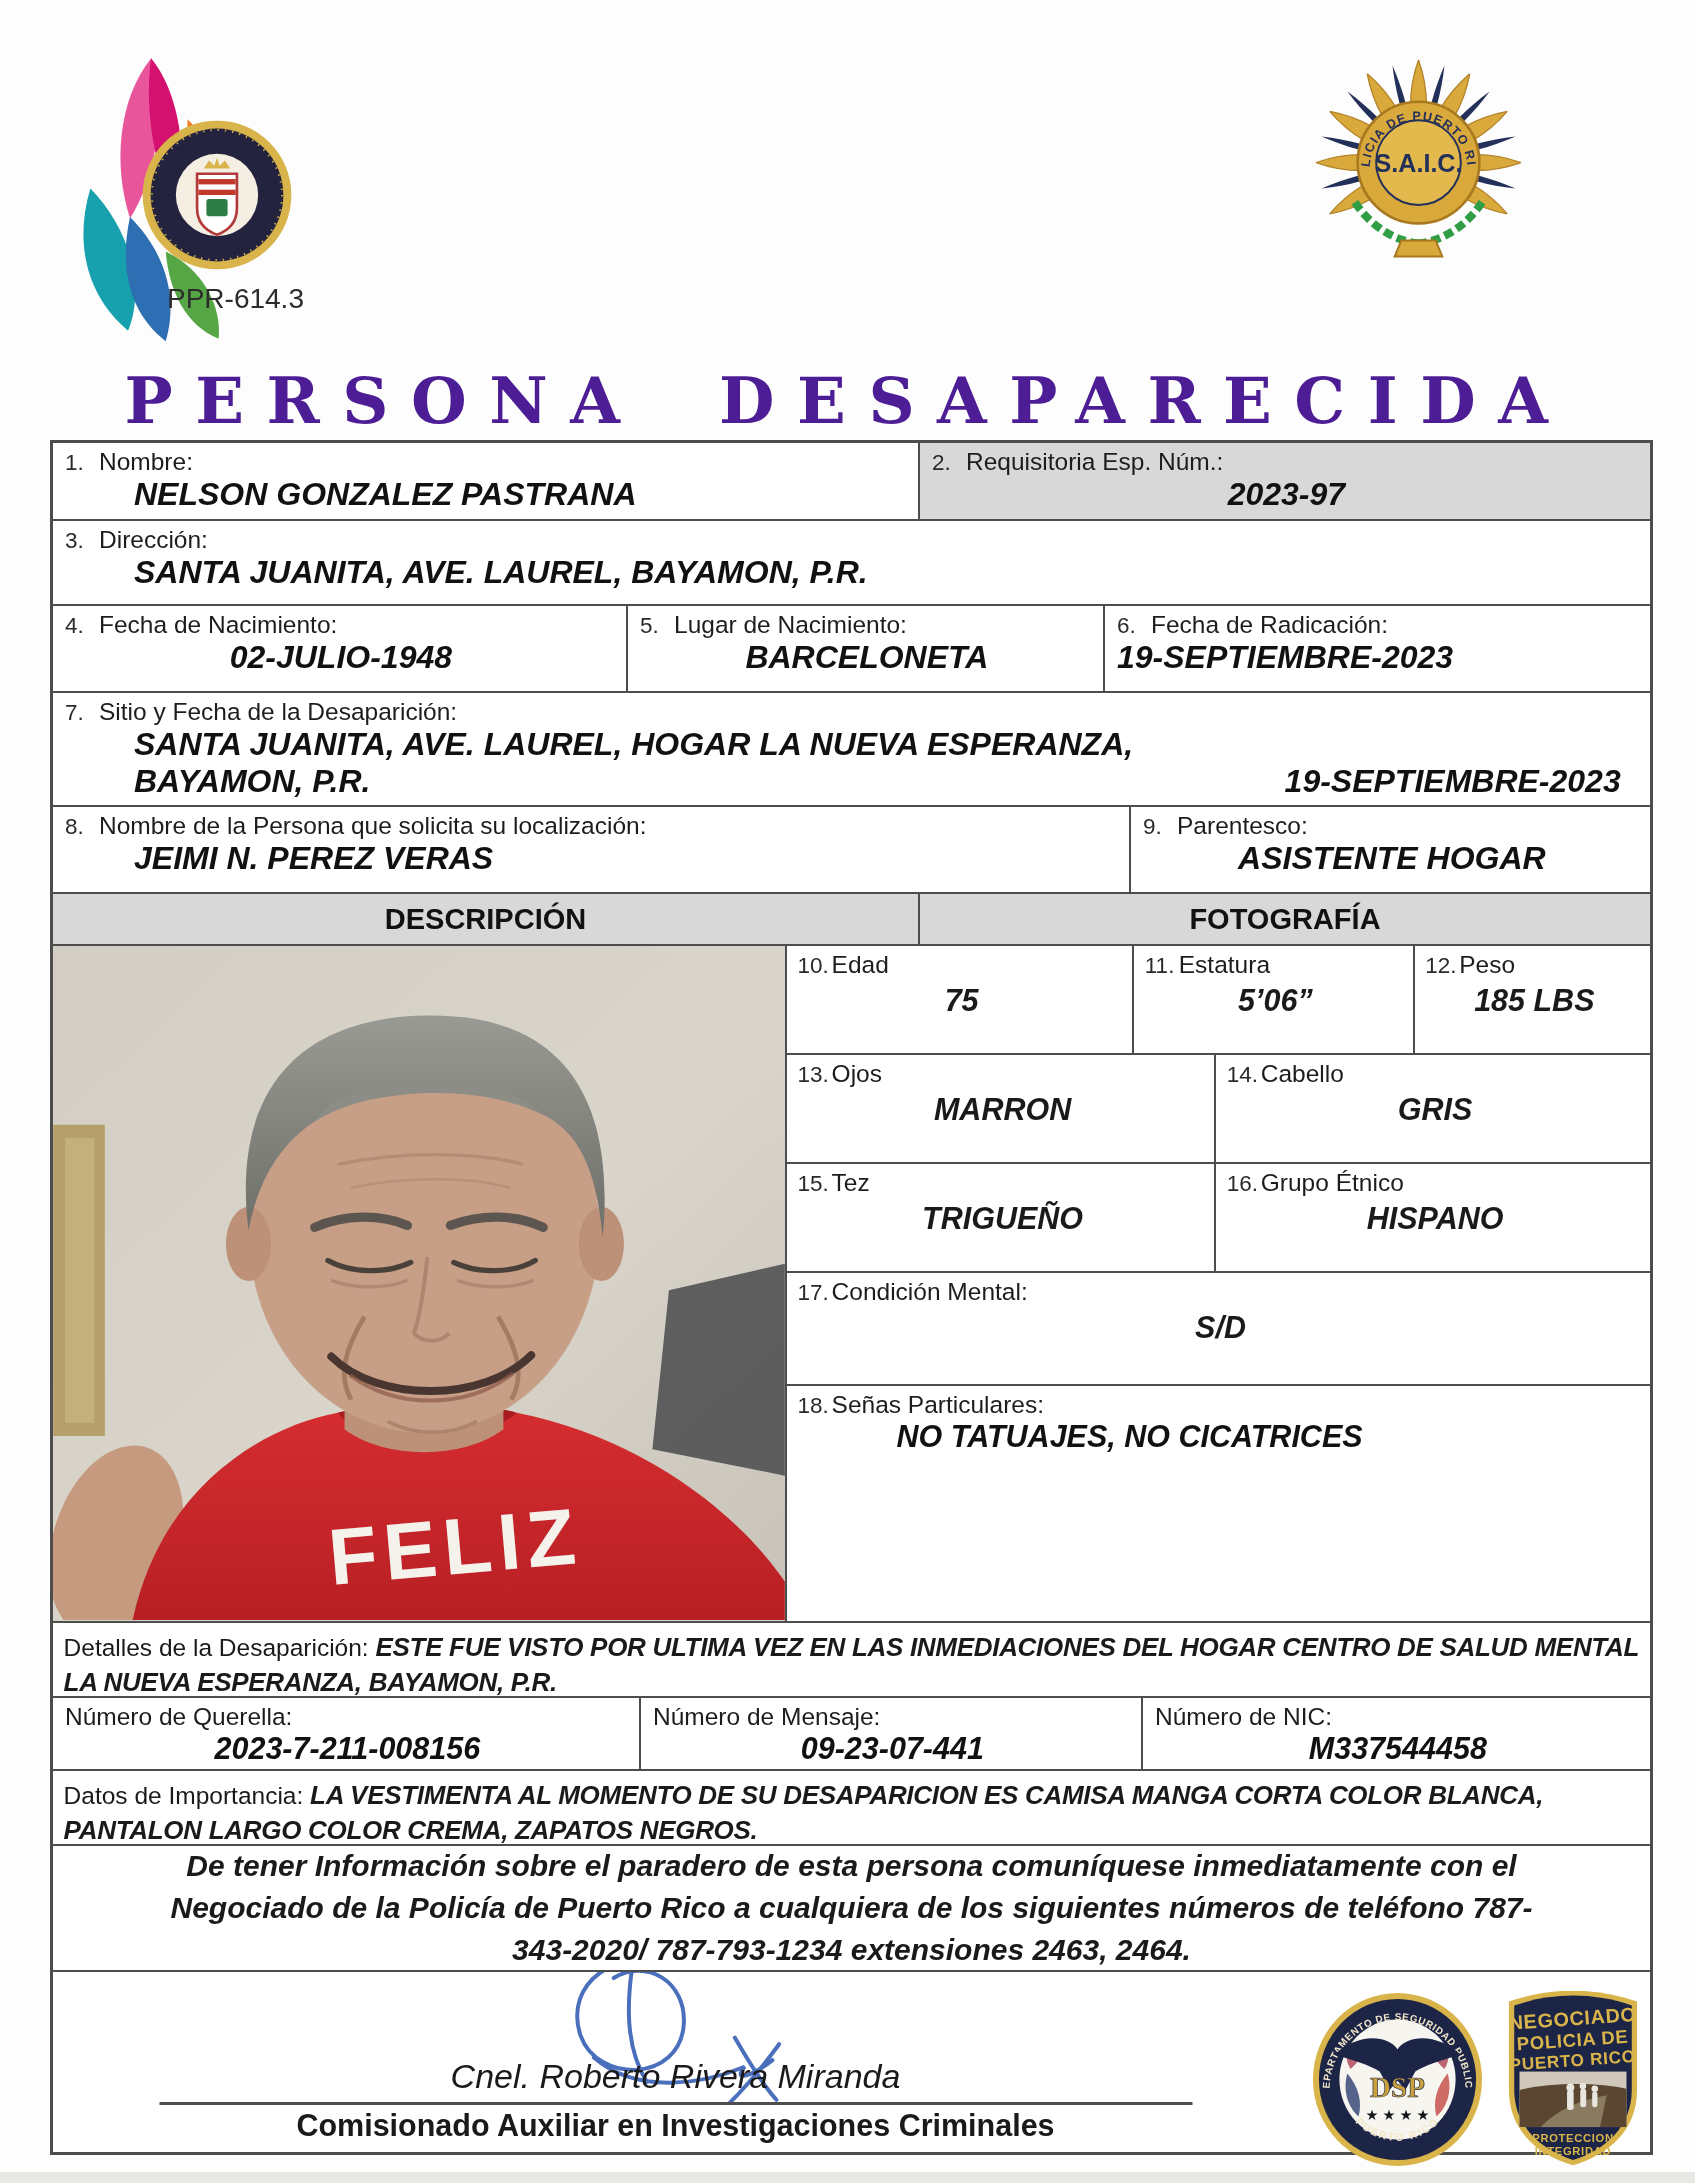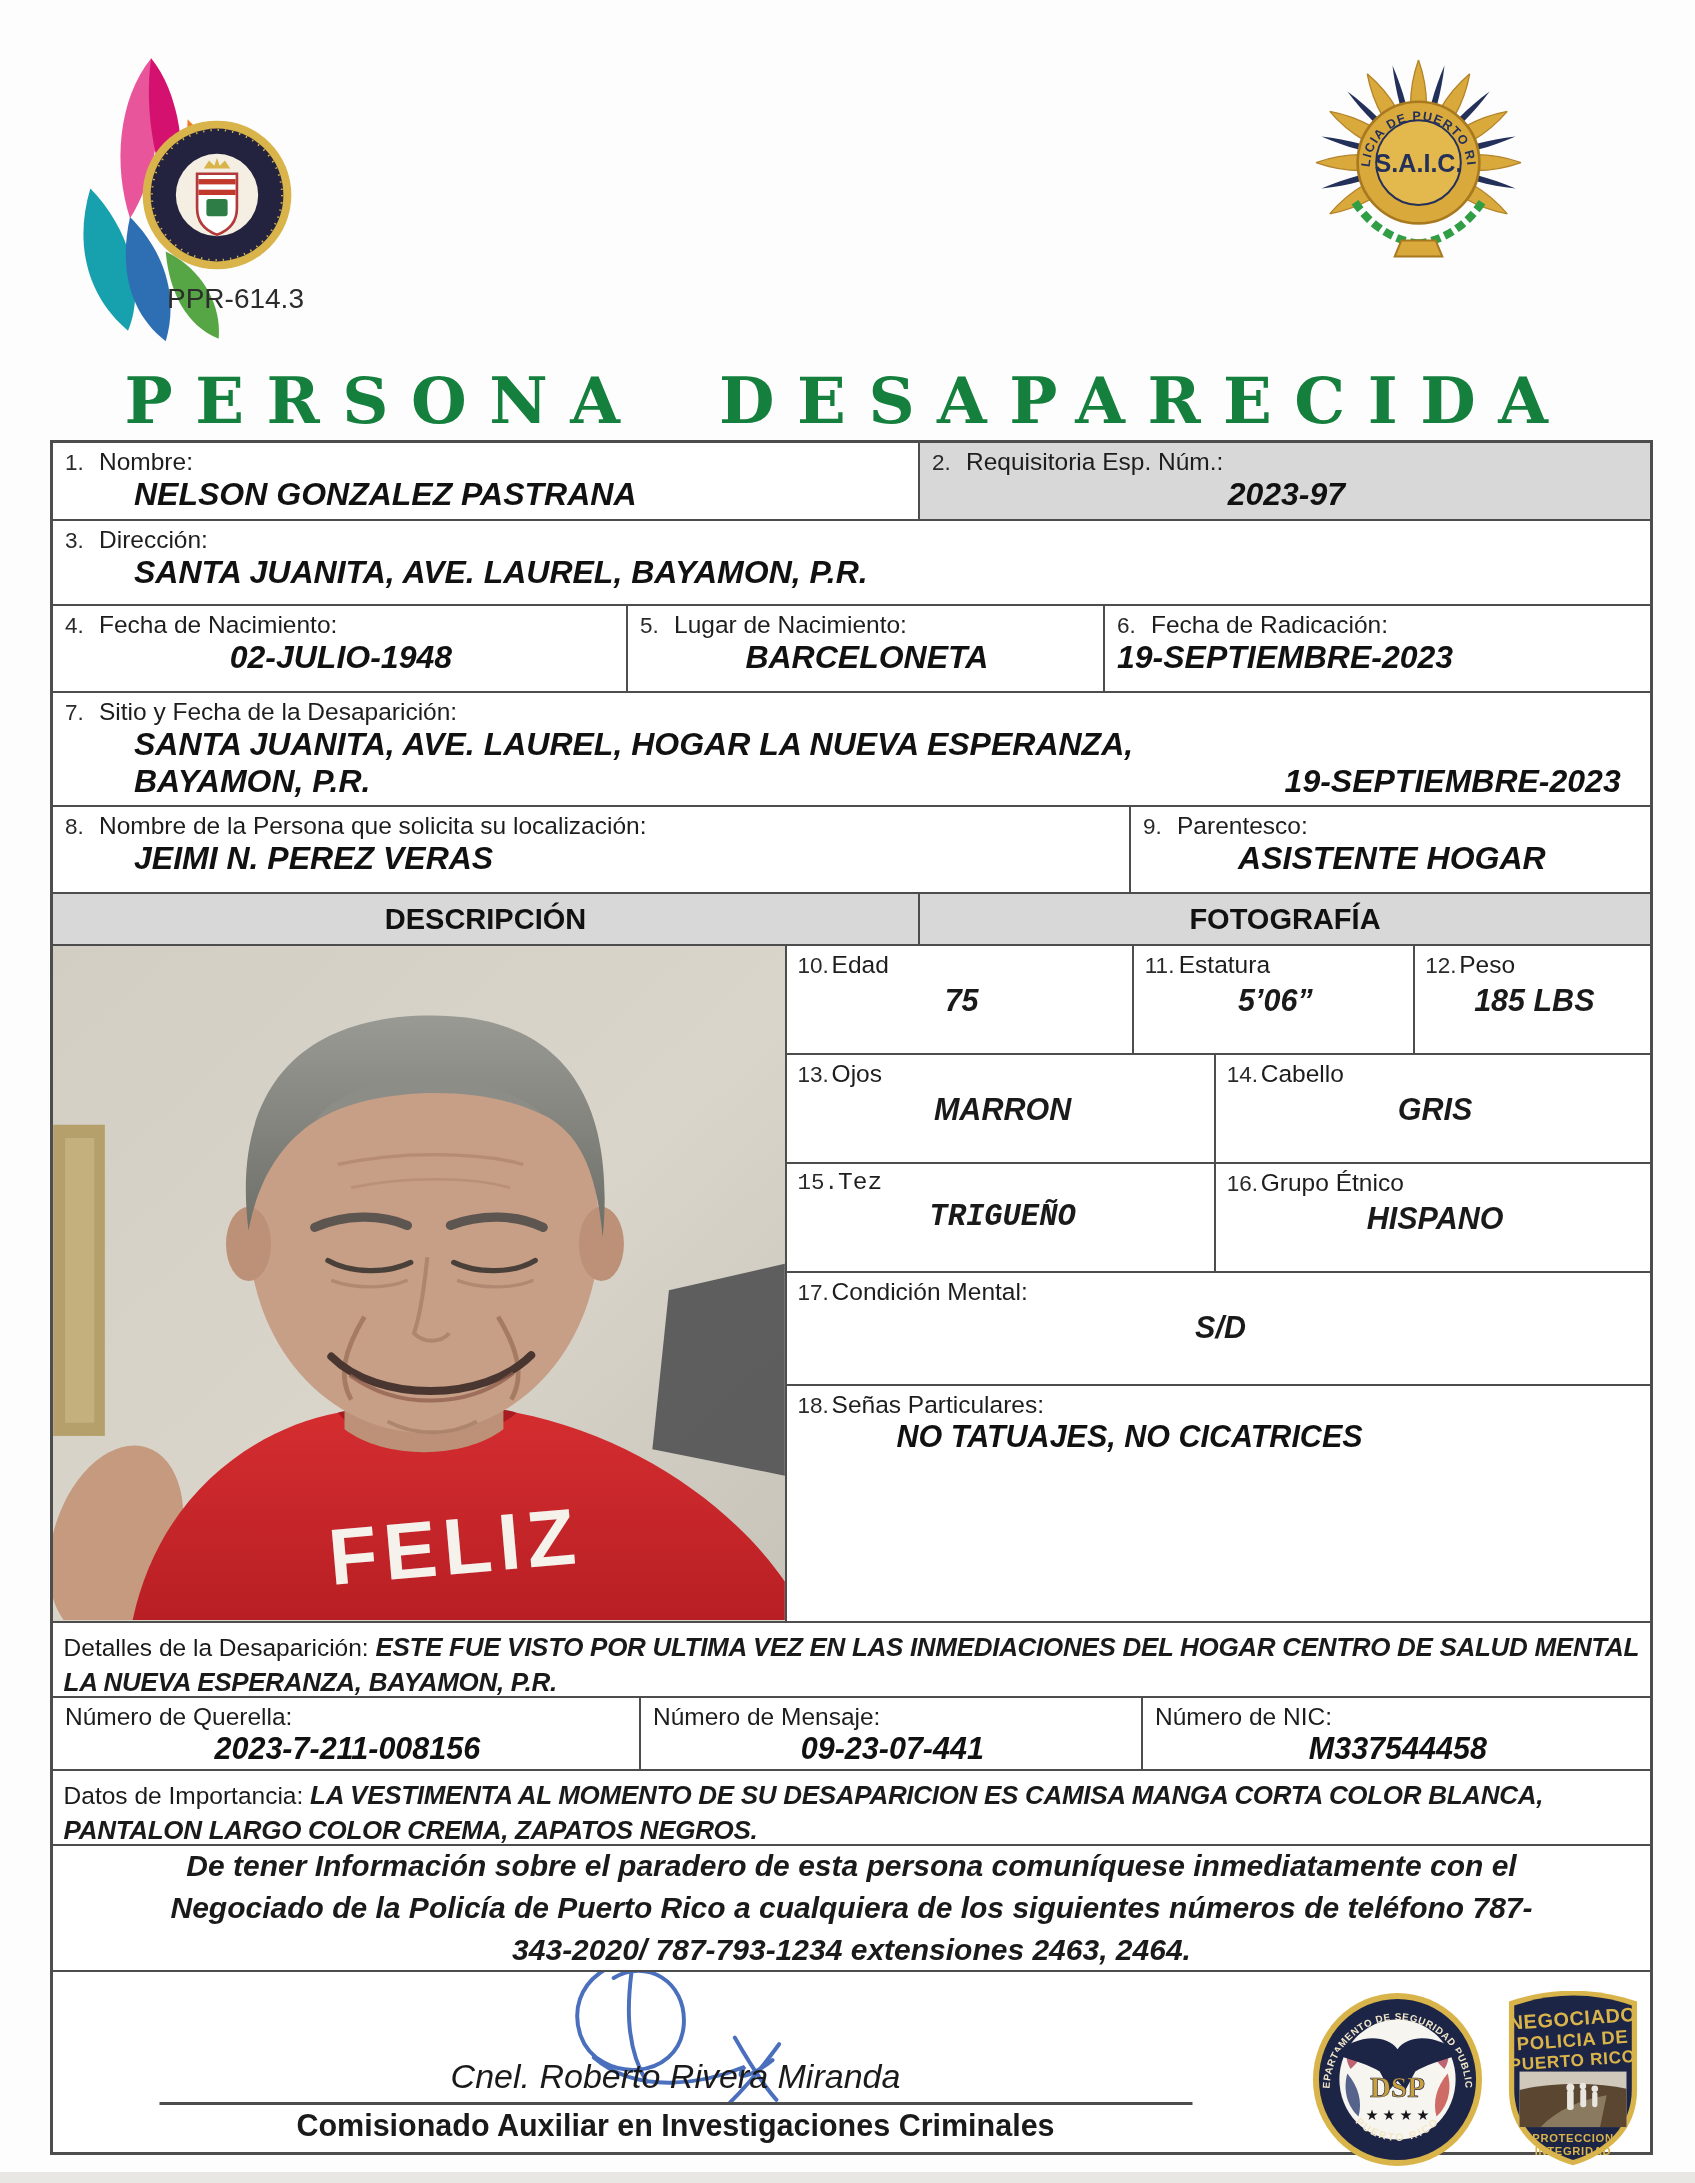--- a/index.html
+++ b/index.html
@@ -14,21 +14,21 @@
   .gov-block{position:absolute;left:293px;top:126px;}
   .gov-title{font-family:"Liberation Serif", serif;font-size:38px;color:#3b3b3b;letter-spacing:1.3px;}
   .gov-dept{font-size:24.5px;color:#555;margin-top:8px;letter-spacing:0.7px;}
   .gov-bureau{font-size:24px;color:#6a6a6a;margin-top:4px;}
   .ppr{position:absolute;left:167px;top:283px;font-size:28px;color:#2c2c2c;}
   .saic-badge{position:absolute;left:1314px;top:58px;}
 
   
   .big-title{position:absolute;left:0;top:363px;width:100%;text-align:center;
              font-family:"DejaVu Serif", serif;font-weight:bold;font-size:64px;
-             color:#15803d;letter-spacing:22.5px;word-spacing:32px;white-space:nowrap;}
+             color:#4c1d95;letter-spacing:22.5px;word-spacing:32px;white-space:nowrap;}
 
   
   .form{position:absolute;left:50px;top:440px;width:1597px;border:3.3px solid #4d4d4d;background:#fff;}
   .row{display:flex;border-bottom:2.6px solid #4d4d4d;box-sizing:border-box;position:relative;}
   .row:last-child{border-bottom:none;}
   .cell{box-sizing:border-box;position:relative;padding:5.3px 9.3px 2.6px 12px;overflow:hidden;}
   .cell + .cell{border-left:2.6px solid #4d4d4d;}
   .gray{background:#d8d8d8;}
   .lblline{font-size:24.5px;color:#1d1d1d;white-space:nowrap;}
   .lblline .num{display:inline-block;min-width:34px;font-size:22.5px;color:#2a2a2a;}
@@ -290,21 +290,21 @@
           <div class="dcell" style="width:49.5%;">
             <div class="lblline"><span class="num">13.</span><span>Ojos</span></div>
             <div class="dval">MARRON</div>
           </div>
           <div class="dcell" style="width:50.5%;">
             <div class="lblline"><span class="num">14.</span><span>Cabello</span></div>
             <div class="dval">GRIS</div>
           </div>
         </div>
         <div class="drow d3">
-          <div class="dcell" style="width:49.5%;font-family:Liberation Mono, monospace;">
+          <div class="dcell" style="width:49.5%;">
             <div class="lblline"><span class="num">15.</span><span>Tez</span></div>
             <div class="dval">TRIGUEÑO</div>
           </div>
           <div class="dcell" style="width:50.5%;">
             <div class="lblline"><span class="num">16.</span><span>Grupo Étnico</span></div>
             <div class="dval">HISPANO</div>
           </div>
         </div>
         <div class="drow d4">
           <div class="dcell" style="width:100%;">

